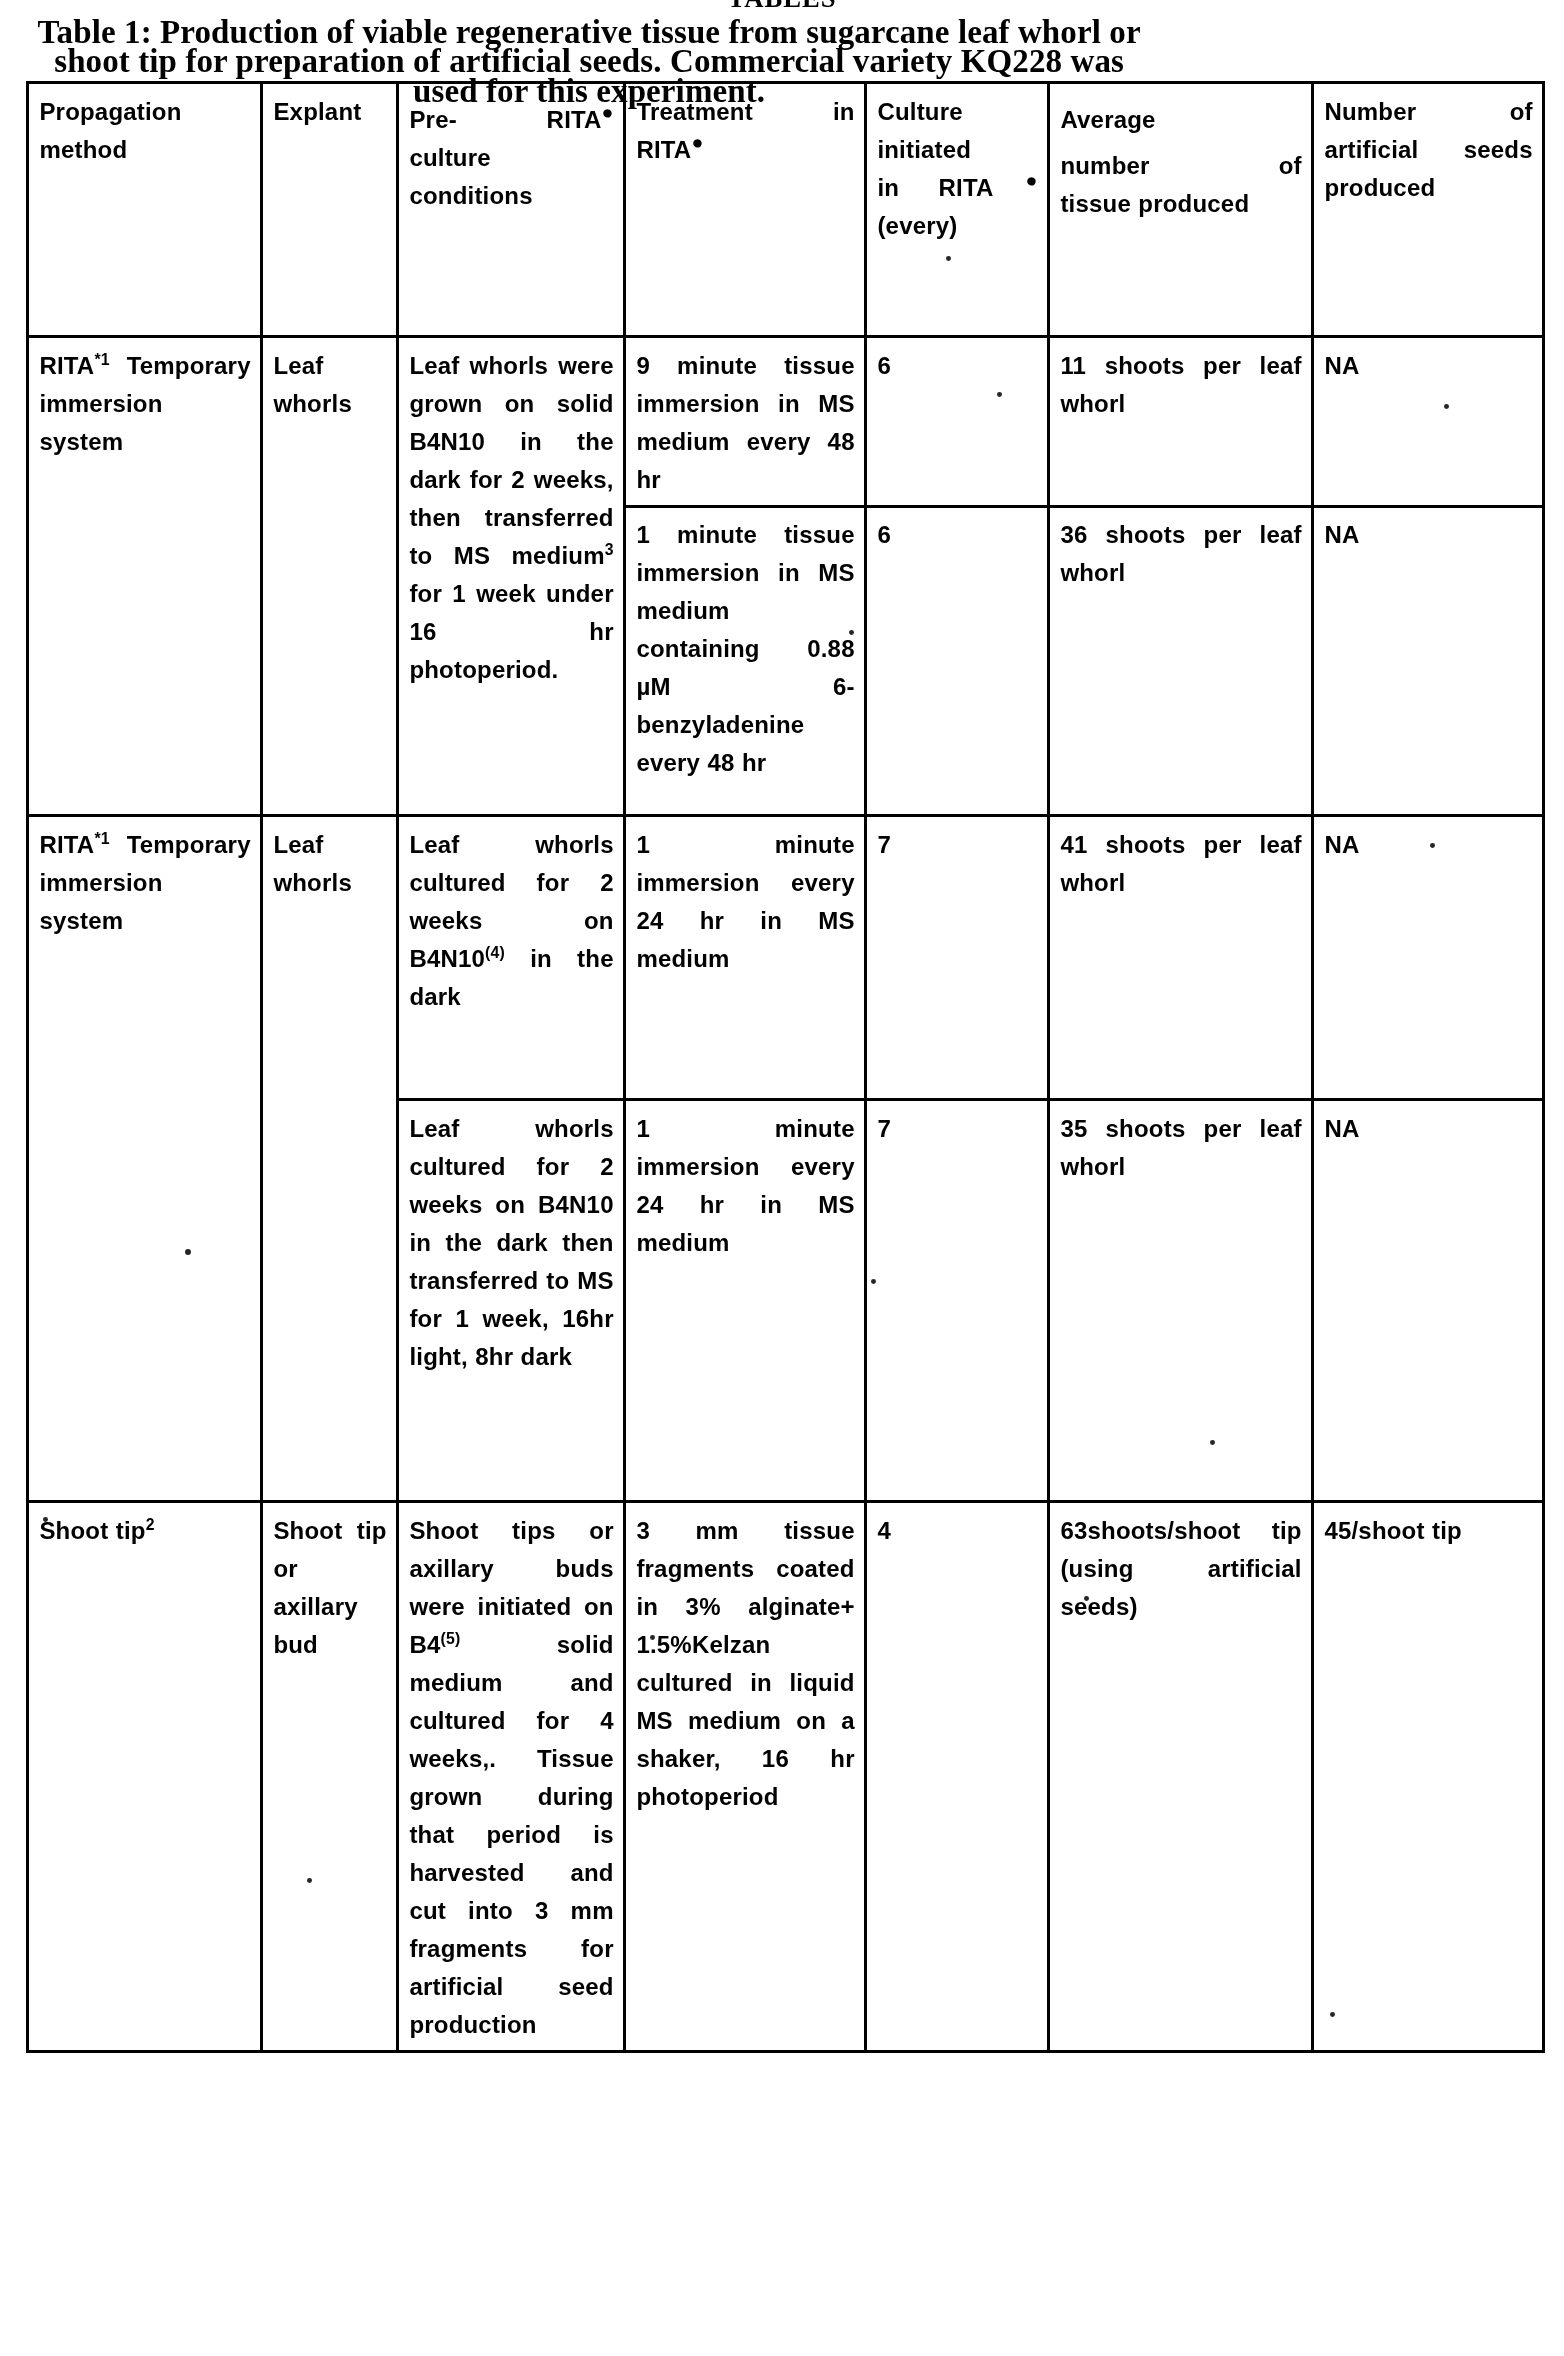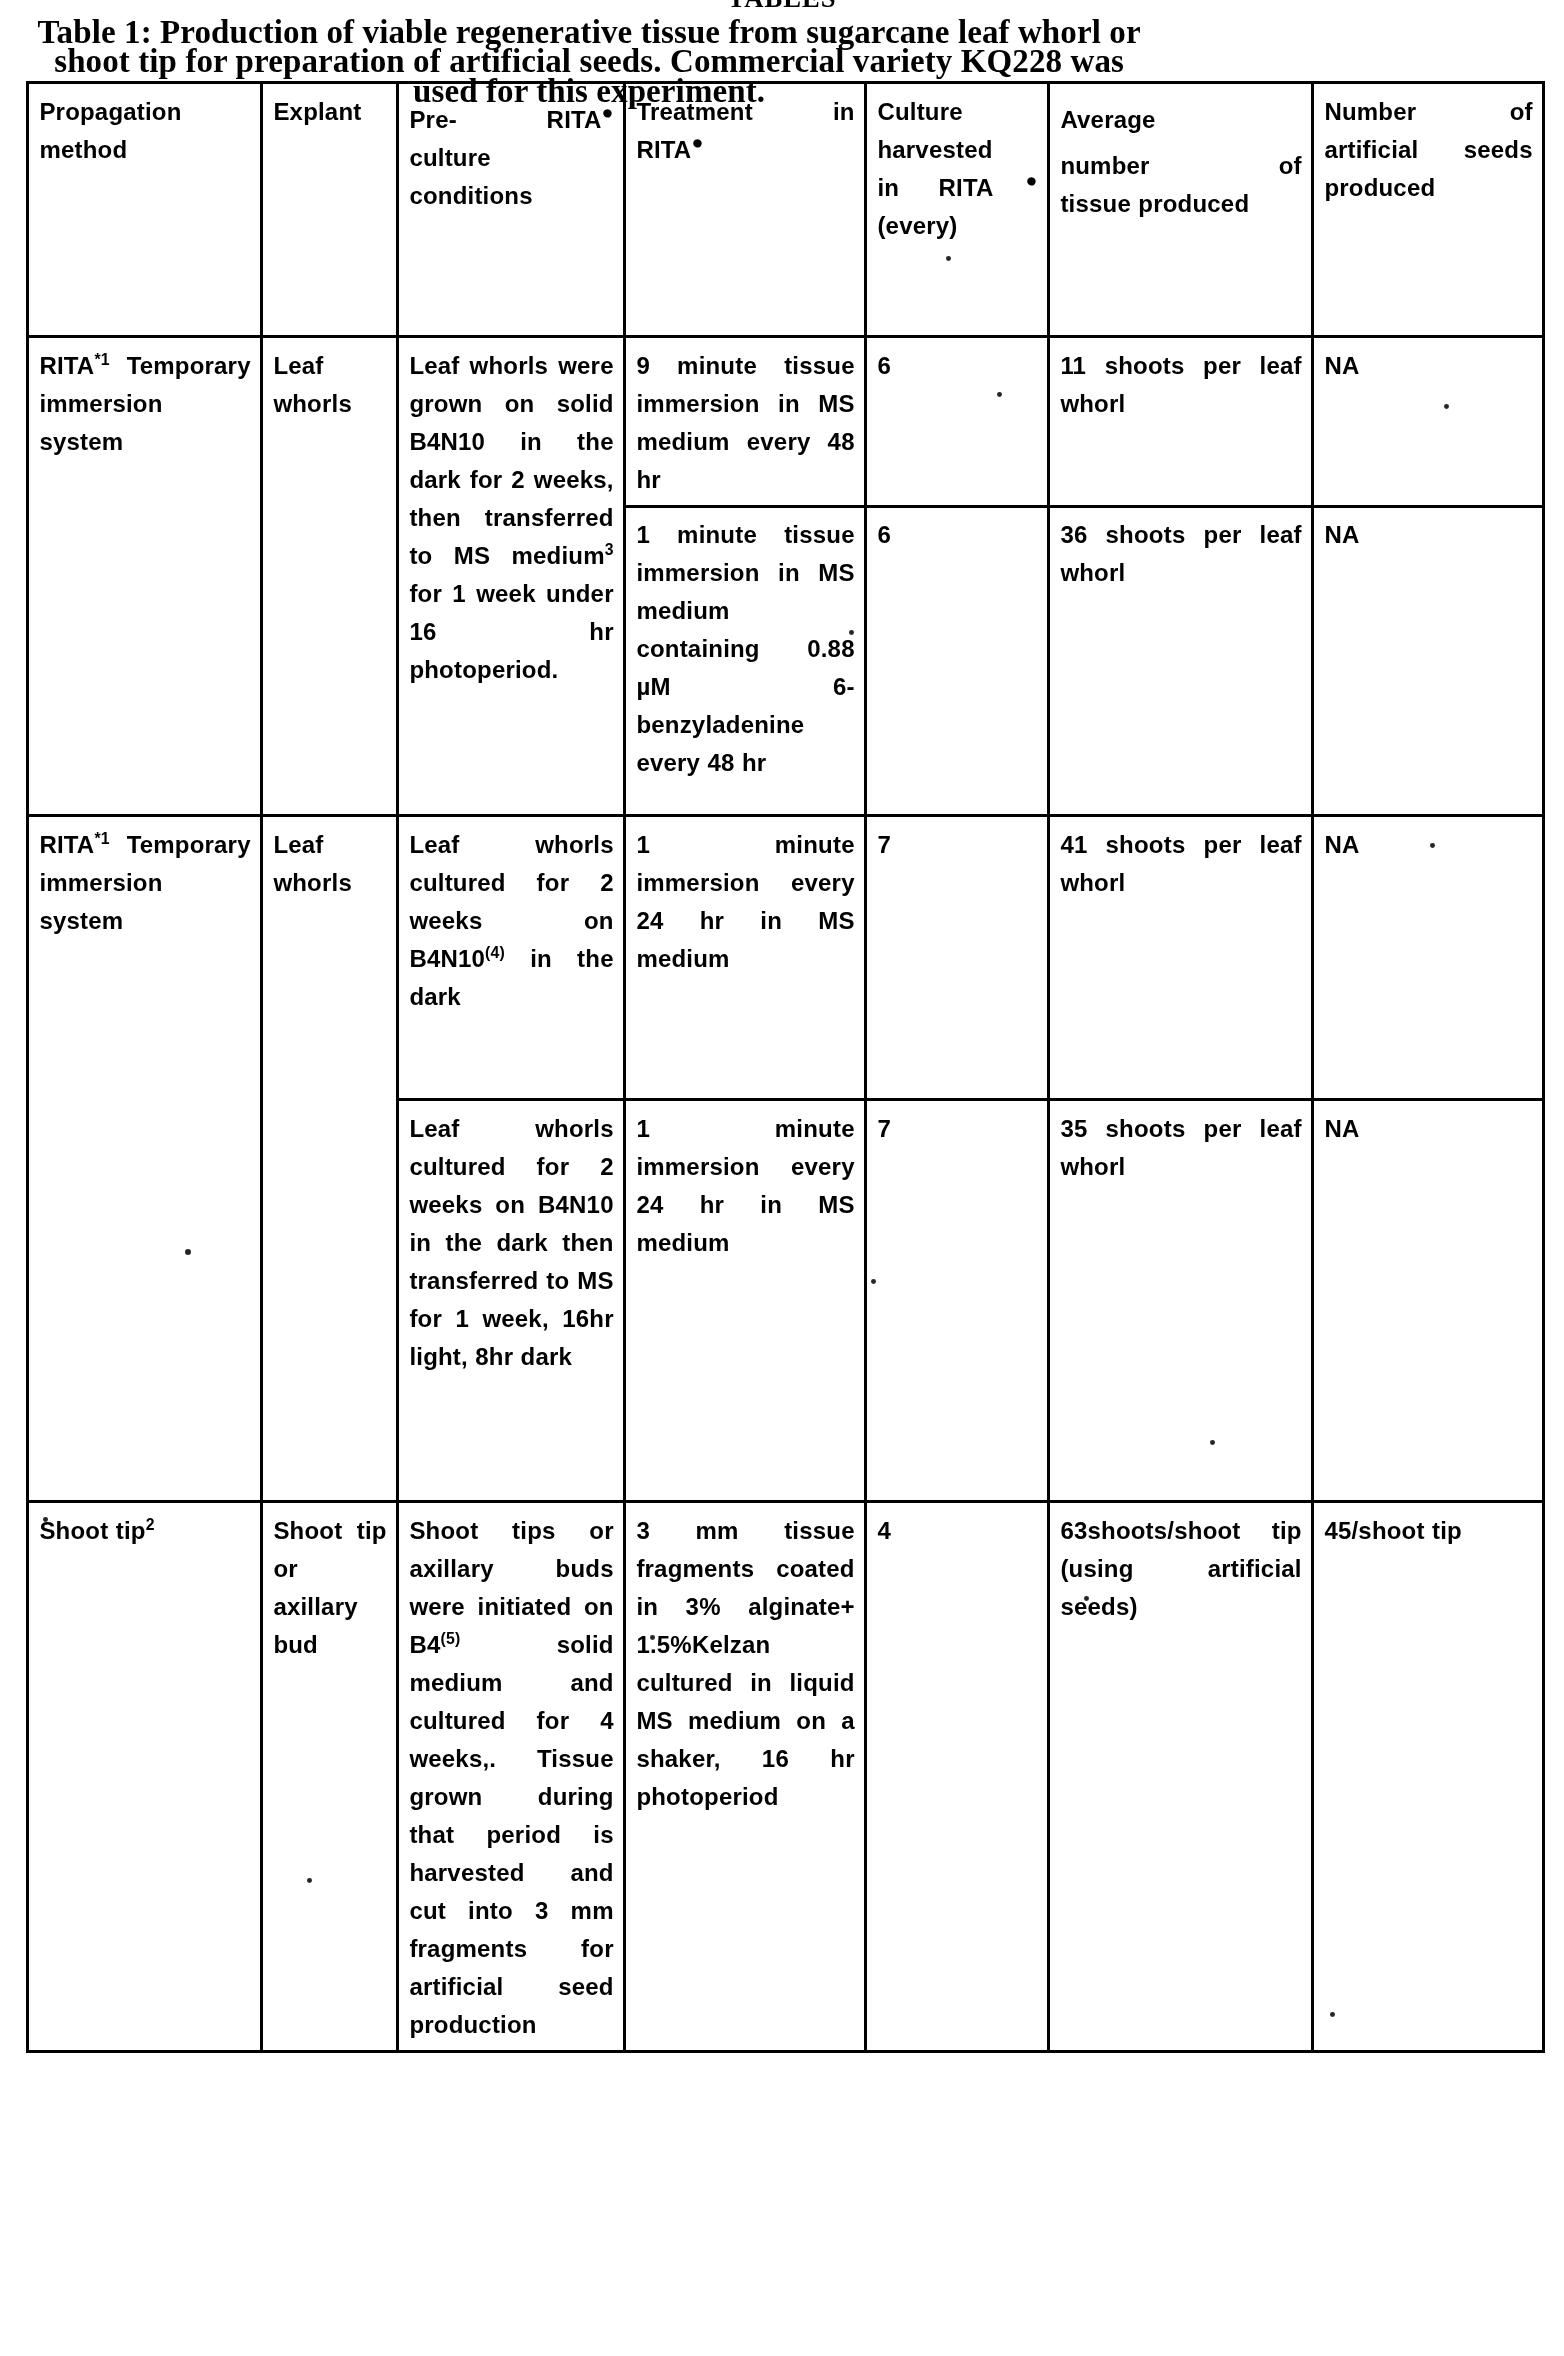--- a/index.html
+++ b/index.html
@@ -168,21 +168,21 @@
                 <span class="nowrap"><span>RITA</span><span class="bullet-sup">●</span></span>
               </span>
             <span>culture conditions</span>
           </th>
           <th class="justify-cell">
             <span>Treatment in</span>
             <span class="nowrap"><span>RITA</span><span class="bullet-sup">●</span></span>
           </th>
           <th>
             <span>Culture</span>
-            <span>harvested</span>
+            <span>initiated</span>
             <span class="nowrap"><span>in RITA</span><span class="bullet-sup">●</span></span>
             <span>(every)</span>
           </th>
           <th>
             <span class="hdr-line-spread">
                 <span>Average</span>
               </span>
             <span class="hdr-line-spread">
                 <span>number</span>
                 <span>of</span>

